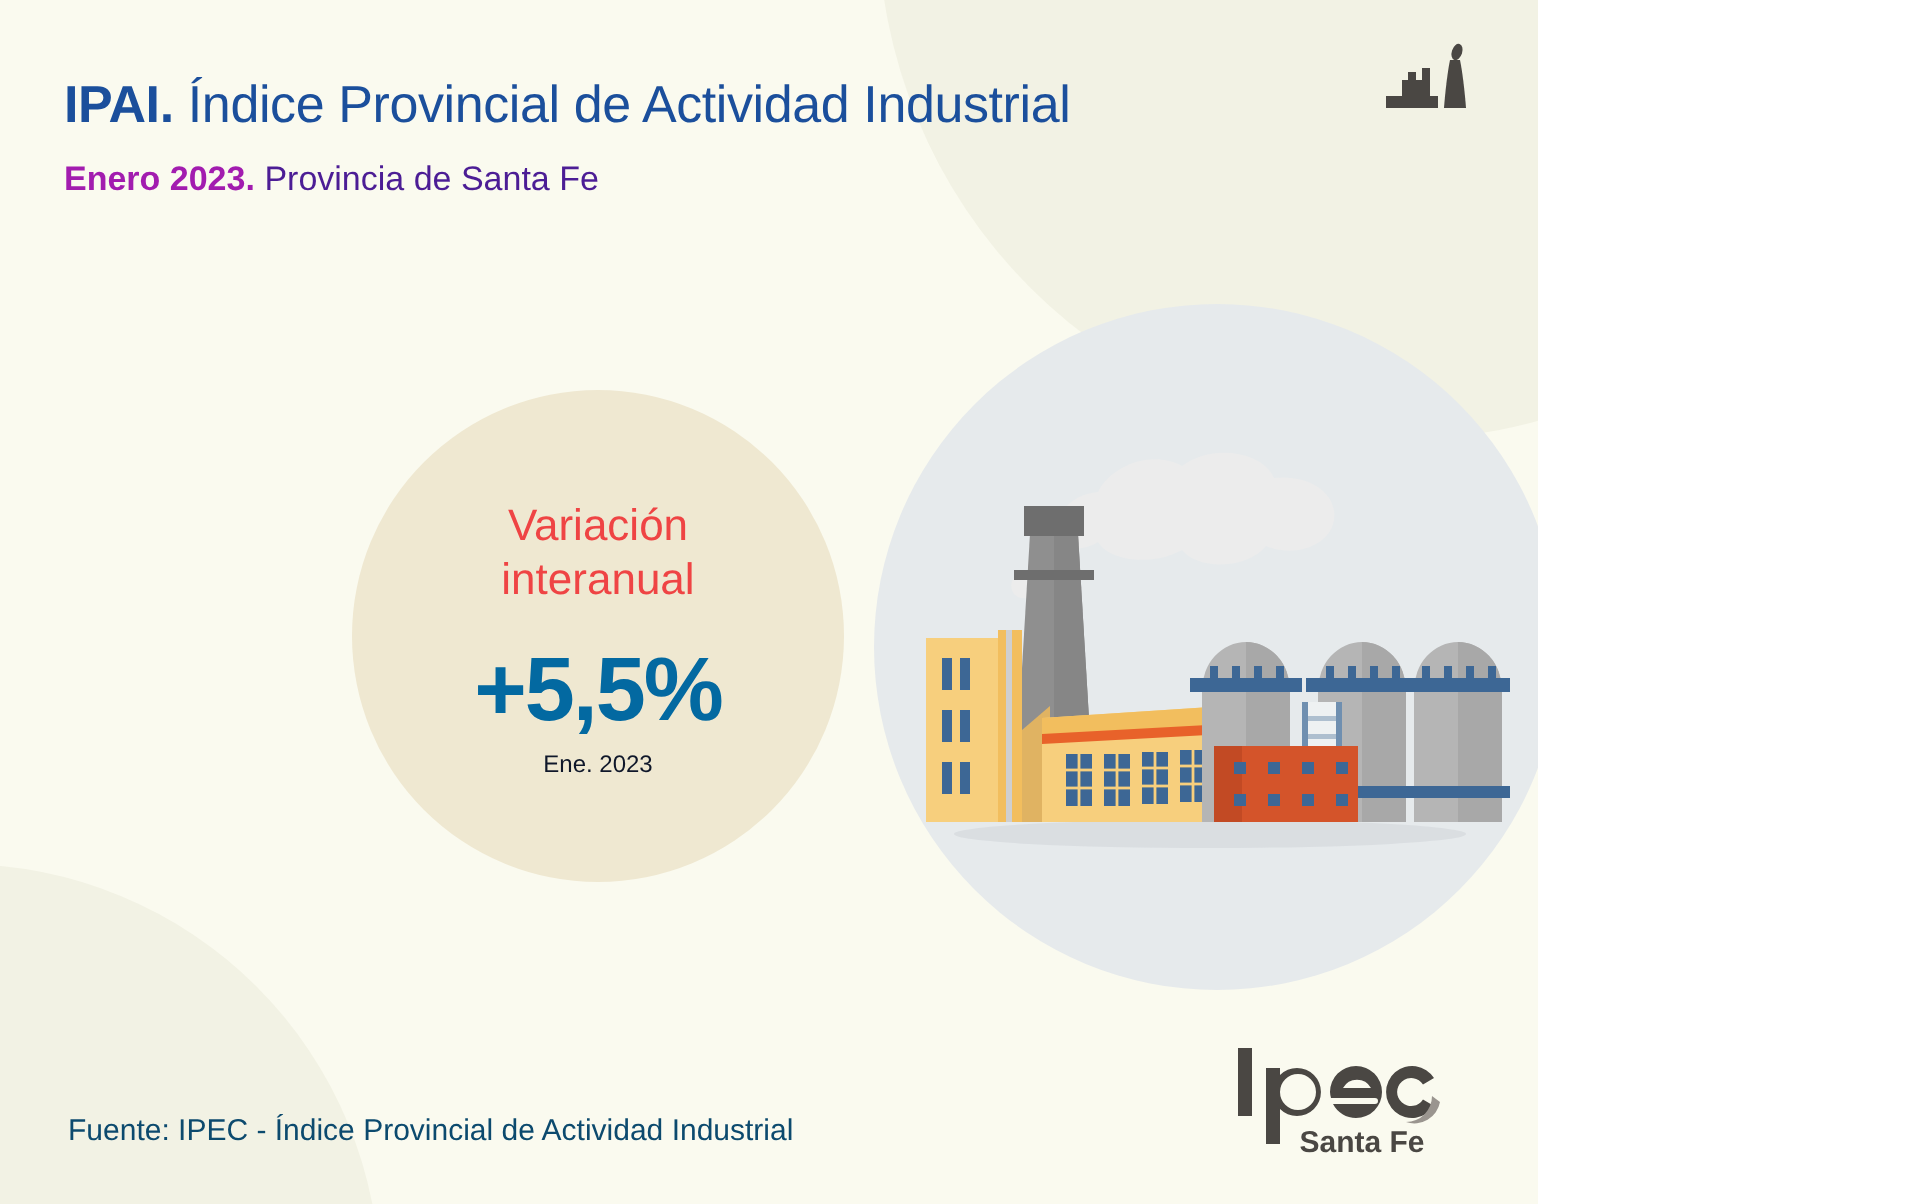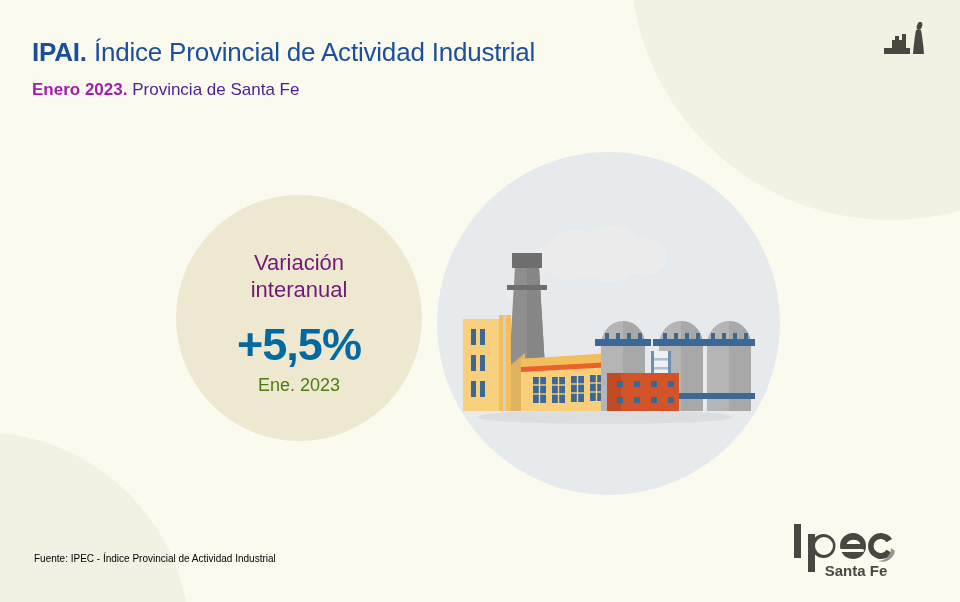--- a/index.html
+++ b/index.html
@@ -2,21 +2,21 @@
 <html lang="es"><head>
 <meta charset="utf-8">
 <style>
   html, body {
     margin: 0;
     padding: 0;
     background: #ffffff;
   }
   #canvas {
     position: relative;
-    width: 960px;
+    width: 769px;
     height: 602px;
     overflow: hidden;
     background: #fafaef;
     font-family: "Liberation Sans", sans-serif;
   }
 
   
   .bg-arc-tr {
     position: absolute;
     width: 520px;
@@ -96,60 +96,60 @@
   
   .stat {
     position: absolute;
     left: 176px;
     top: 250px;
     width: 246px;
     text-align: center;
   }
   .stat-label {
     font-size: 22px;
-    color: #701a75;
+    color: #ef4444;
     line-height: 1.22;
     font-weight: normal;
   }
   .stat-value {
     margin-top: 18px;
     font-size: 45px;
     font-weight: bold;
     color: #0369a1;
     letter-spacing: -1px;
     line-height: 1;
   }
   .stat-period {
     margin-top: 9px;
-    font-size: 18px;
-    color: #4d7c0f;
+    font-size: 12px;
+    color: #0f172a;
     line-height: 1;
   }
 
   
   .factory {
     position: absolute;
     left: 455px;
     top: 215px;
     width: 300px;
     height: 230px;
   }
 
   
   .source {
     position: absolute;
     left: 34px;
-    bottom: 38px;
-    font-size: 10px;
-    color: #000000;
+    bottom: 28px;
+    font-size: 15px;
+    color: #0c4a6e;
     white-space: nowrap;
   }
   .logo {
     position: absolute;
-    right: 44px;
+    right: 28px;
     bottom: 22px;
     width: 128px;
     height: 62px;
   }
 </style>
 </head>
 <body>
 
 <div id="canvas">
 

